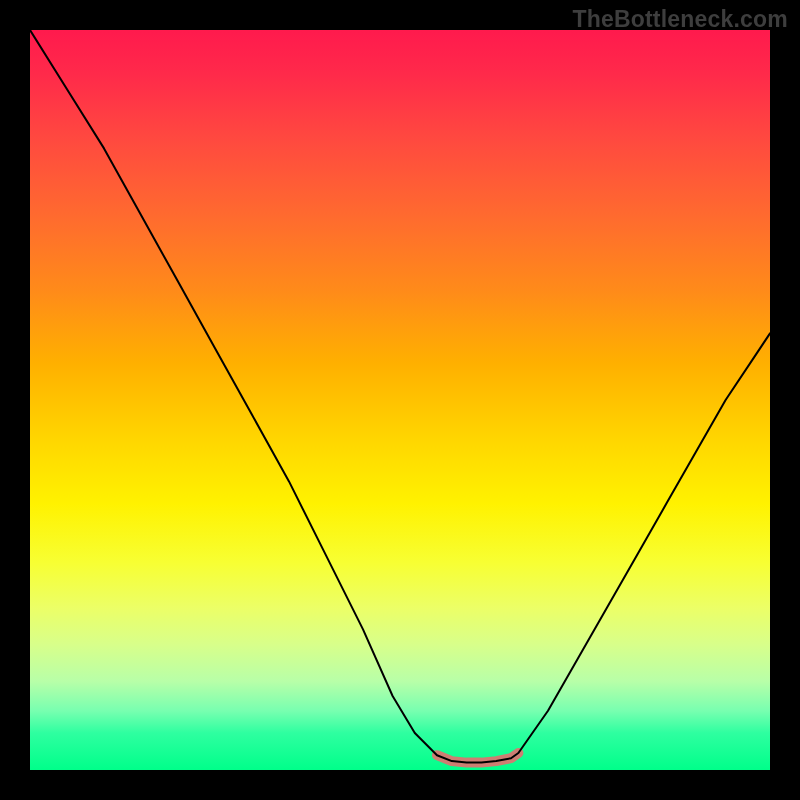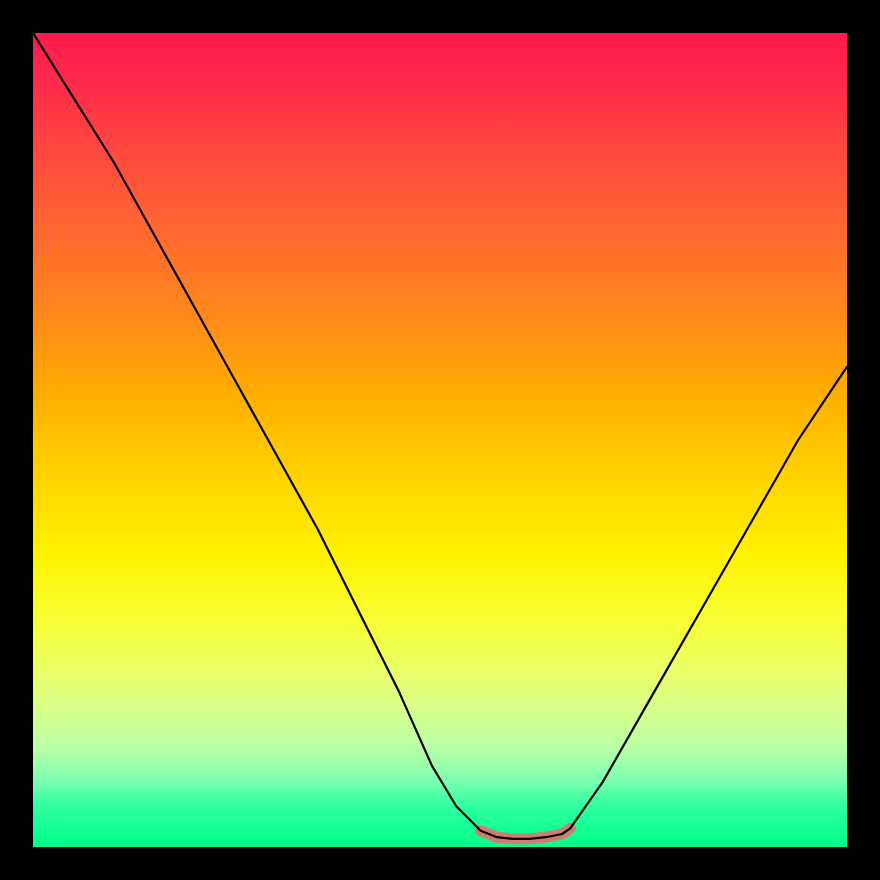--- a/index.html
+++ b/index.html
@@ -84,20 +84,21 @@
     stroke-linecap: round;
     stroke-linejoin: round;
     opacity: 0.9;
   }
 </style>
 </head>
 <body>
 
 <div class="frame">
 
+  <div class="watermark">TheBottleneck.com</div>
 
   <div class="plot-area">
     <div class="gradient"></div>
 
     <svg class="curve" viewBox="0 0 740 740" preserveAspectRatio="none">
 
       <path id="bottom-path" class="curve-bottom" d="M407.0 725.2 L407.0 725.2 L421.8 731.1 L436.6 732.6 L451.4 732.6 L466.2 731.1 L481.0 728.2 L488.4 723.0 L488.4 723.0"></path>
 
       <path id="main-path" class="curve-main" d="M0.0 0.0 L37.0 59.2 L74.0 118.4 L111.0 185.0 L148.0 251.6 L185.0 318.2 L222.0 384.8 L259.0 451.4 L296.0 525.4 L333.0 599.4 L362.6 666.0 L384.8 703.0 L407.0 725.2 L407.0 725.2 L421.8 731.1 L436.6 732.6 L451.4 732.6 L466.2 731.1 L481.0 728.2 L488.4 723.0 L488.4 723.0 L518.0 680.8 L547.6 629.0 L577.2 577.2 L606.8 525.4 L636.4 473.6 L666.0 421.8 L695.6 370.0 L725.2 325.6 L740.0 303.4"></path>
     </svg>

